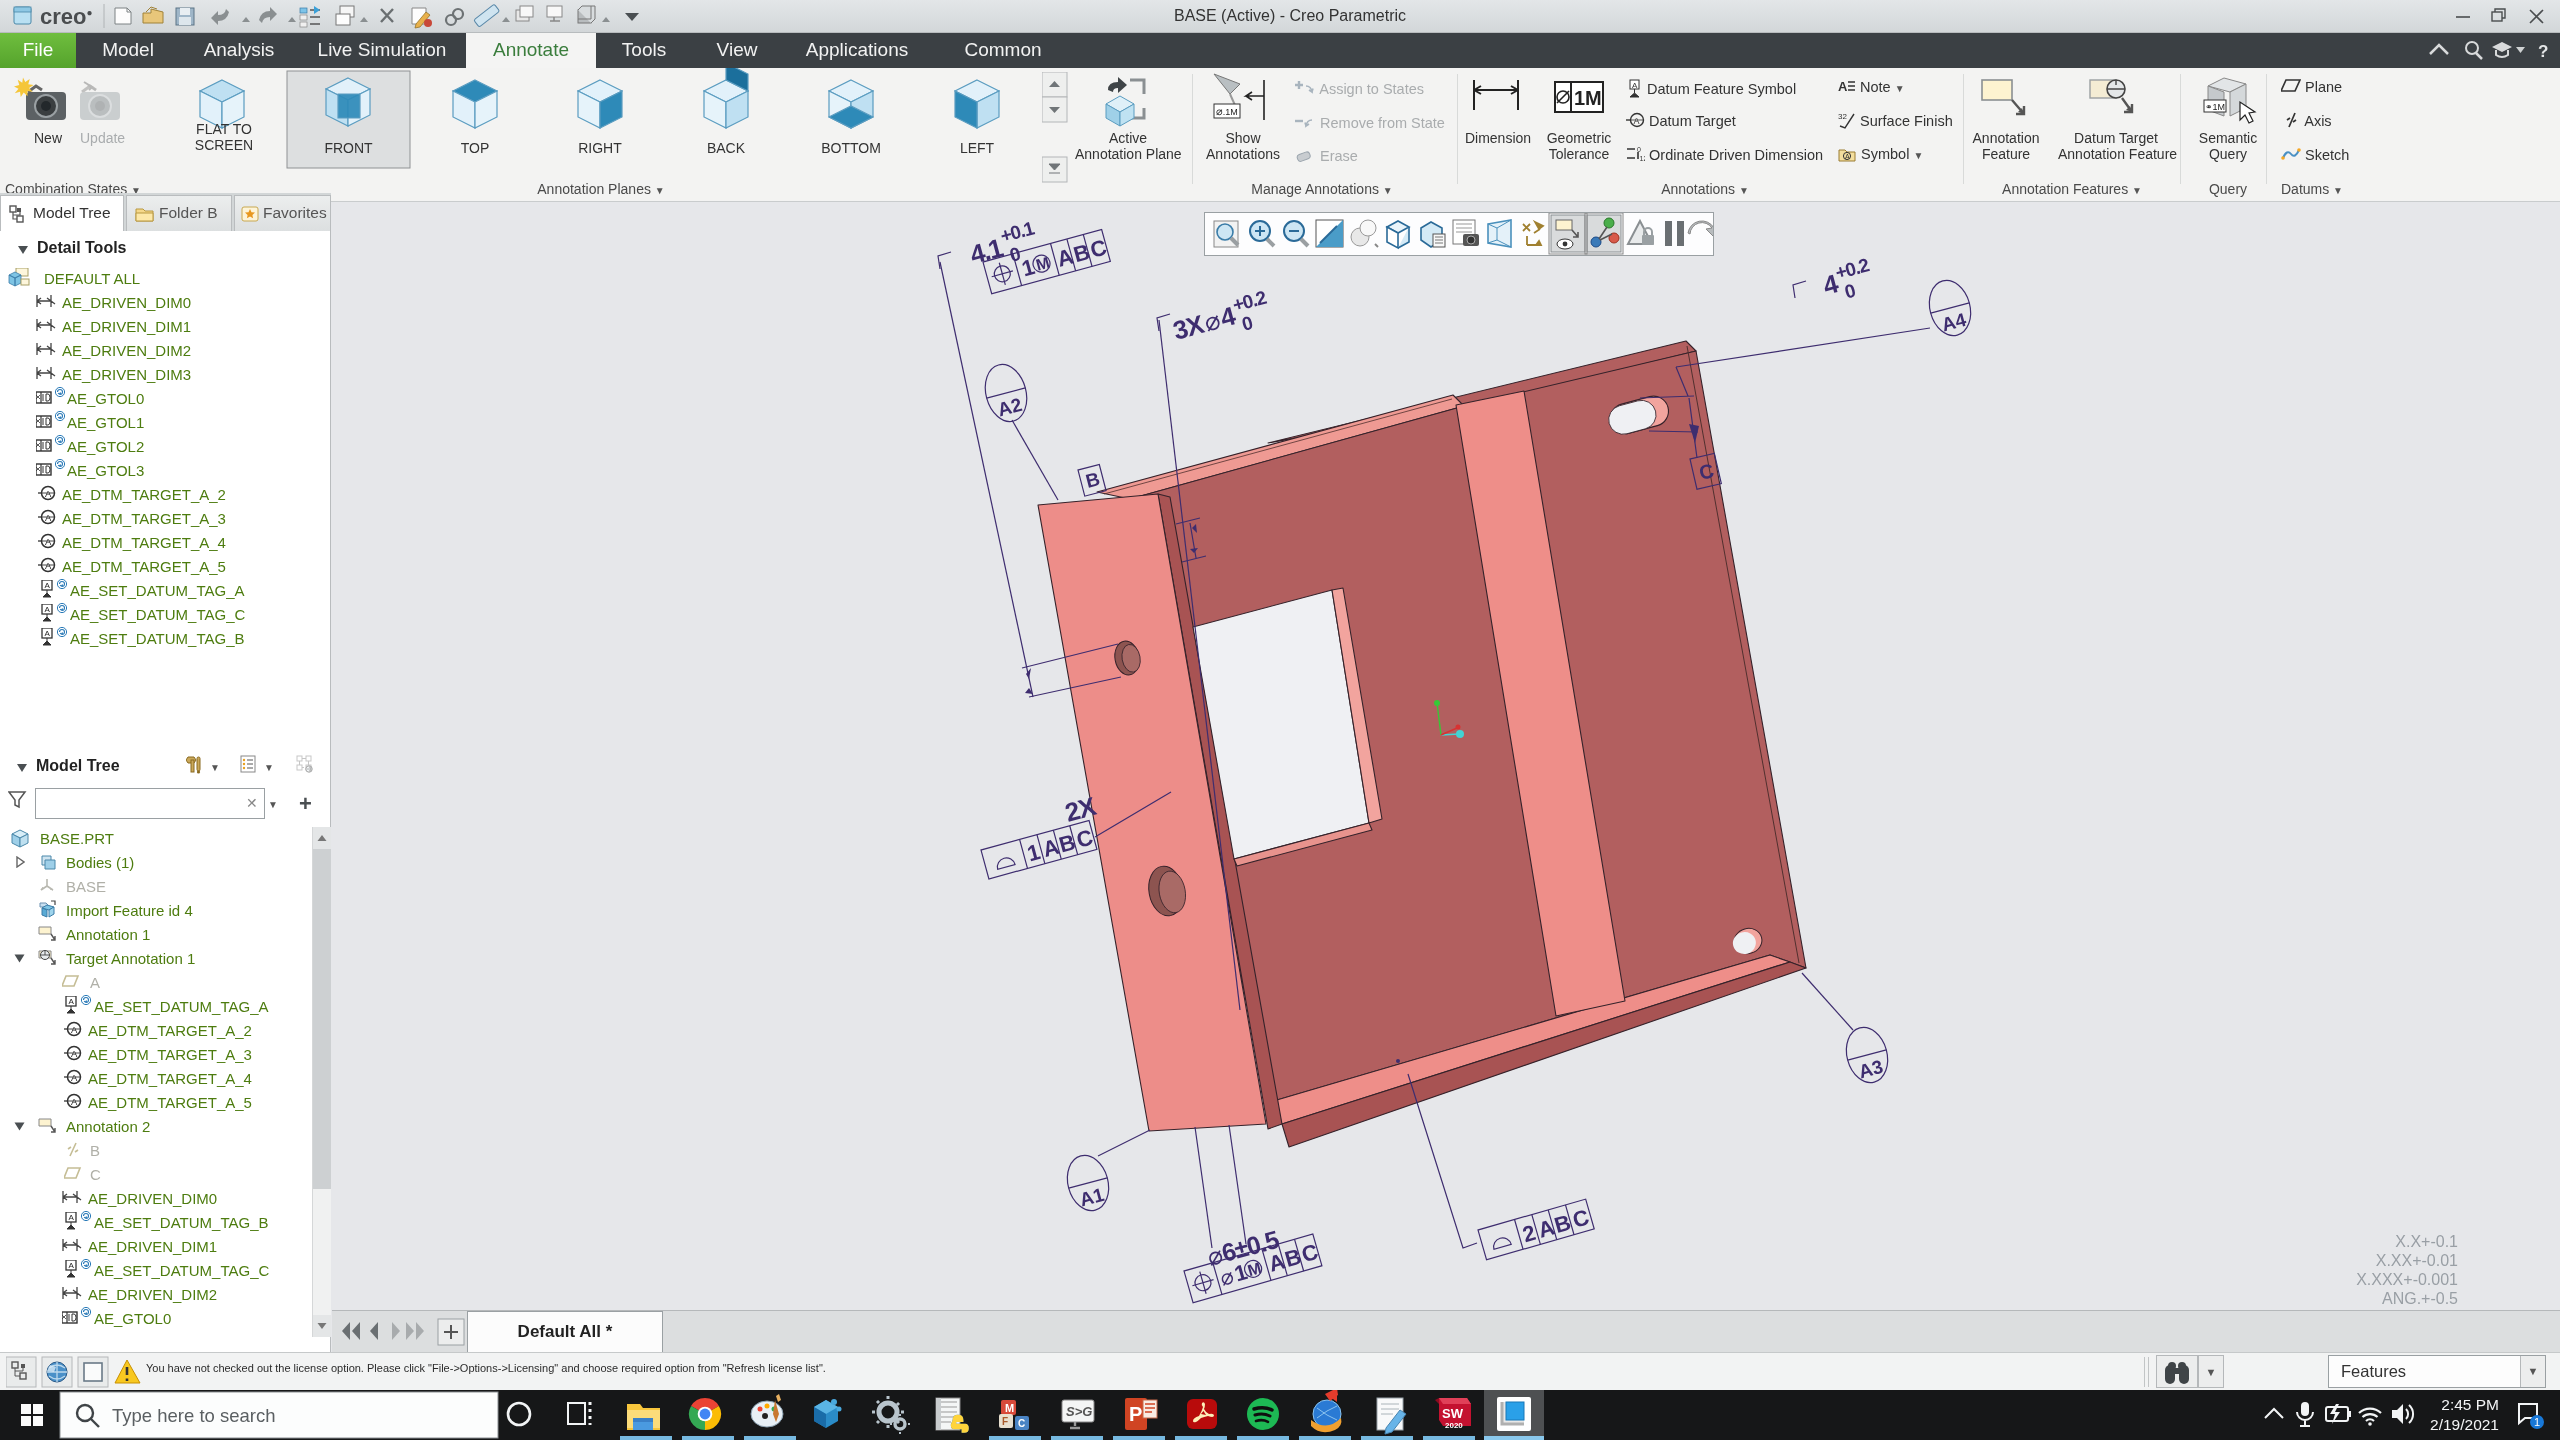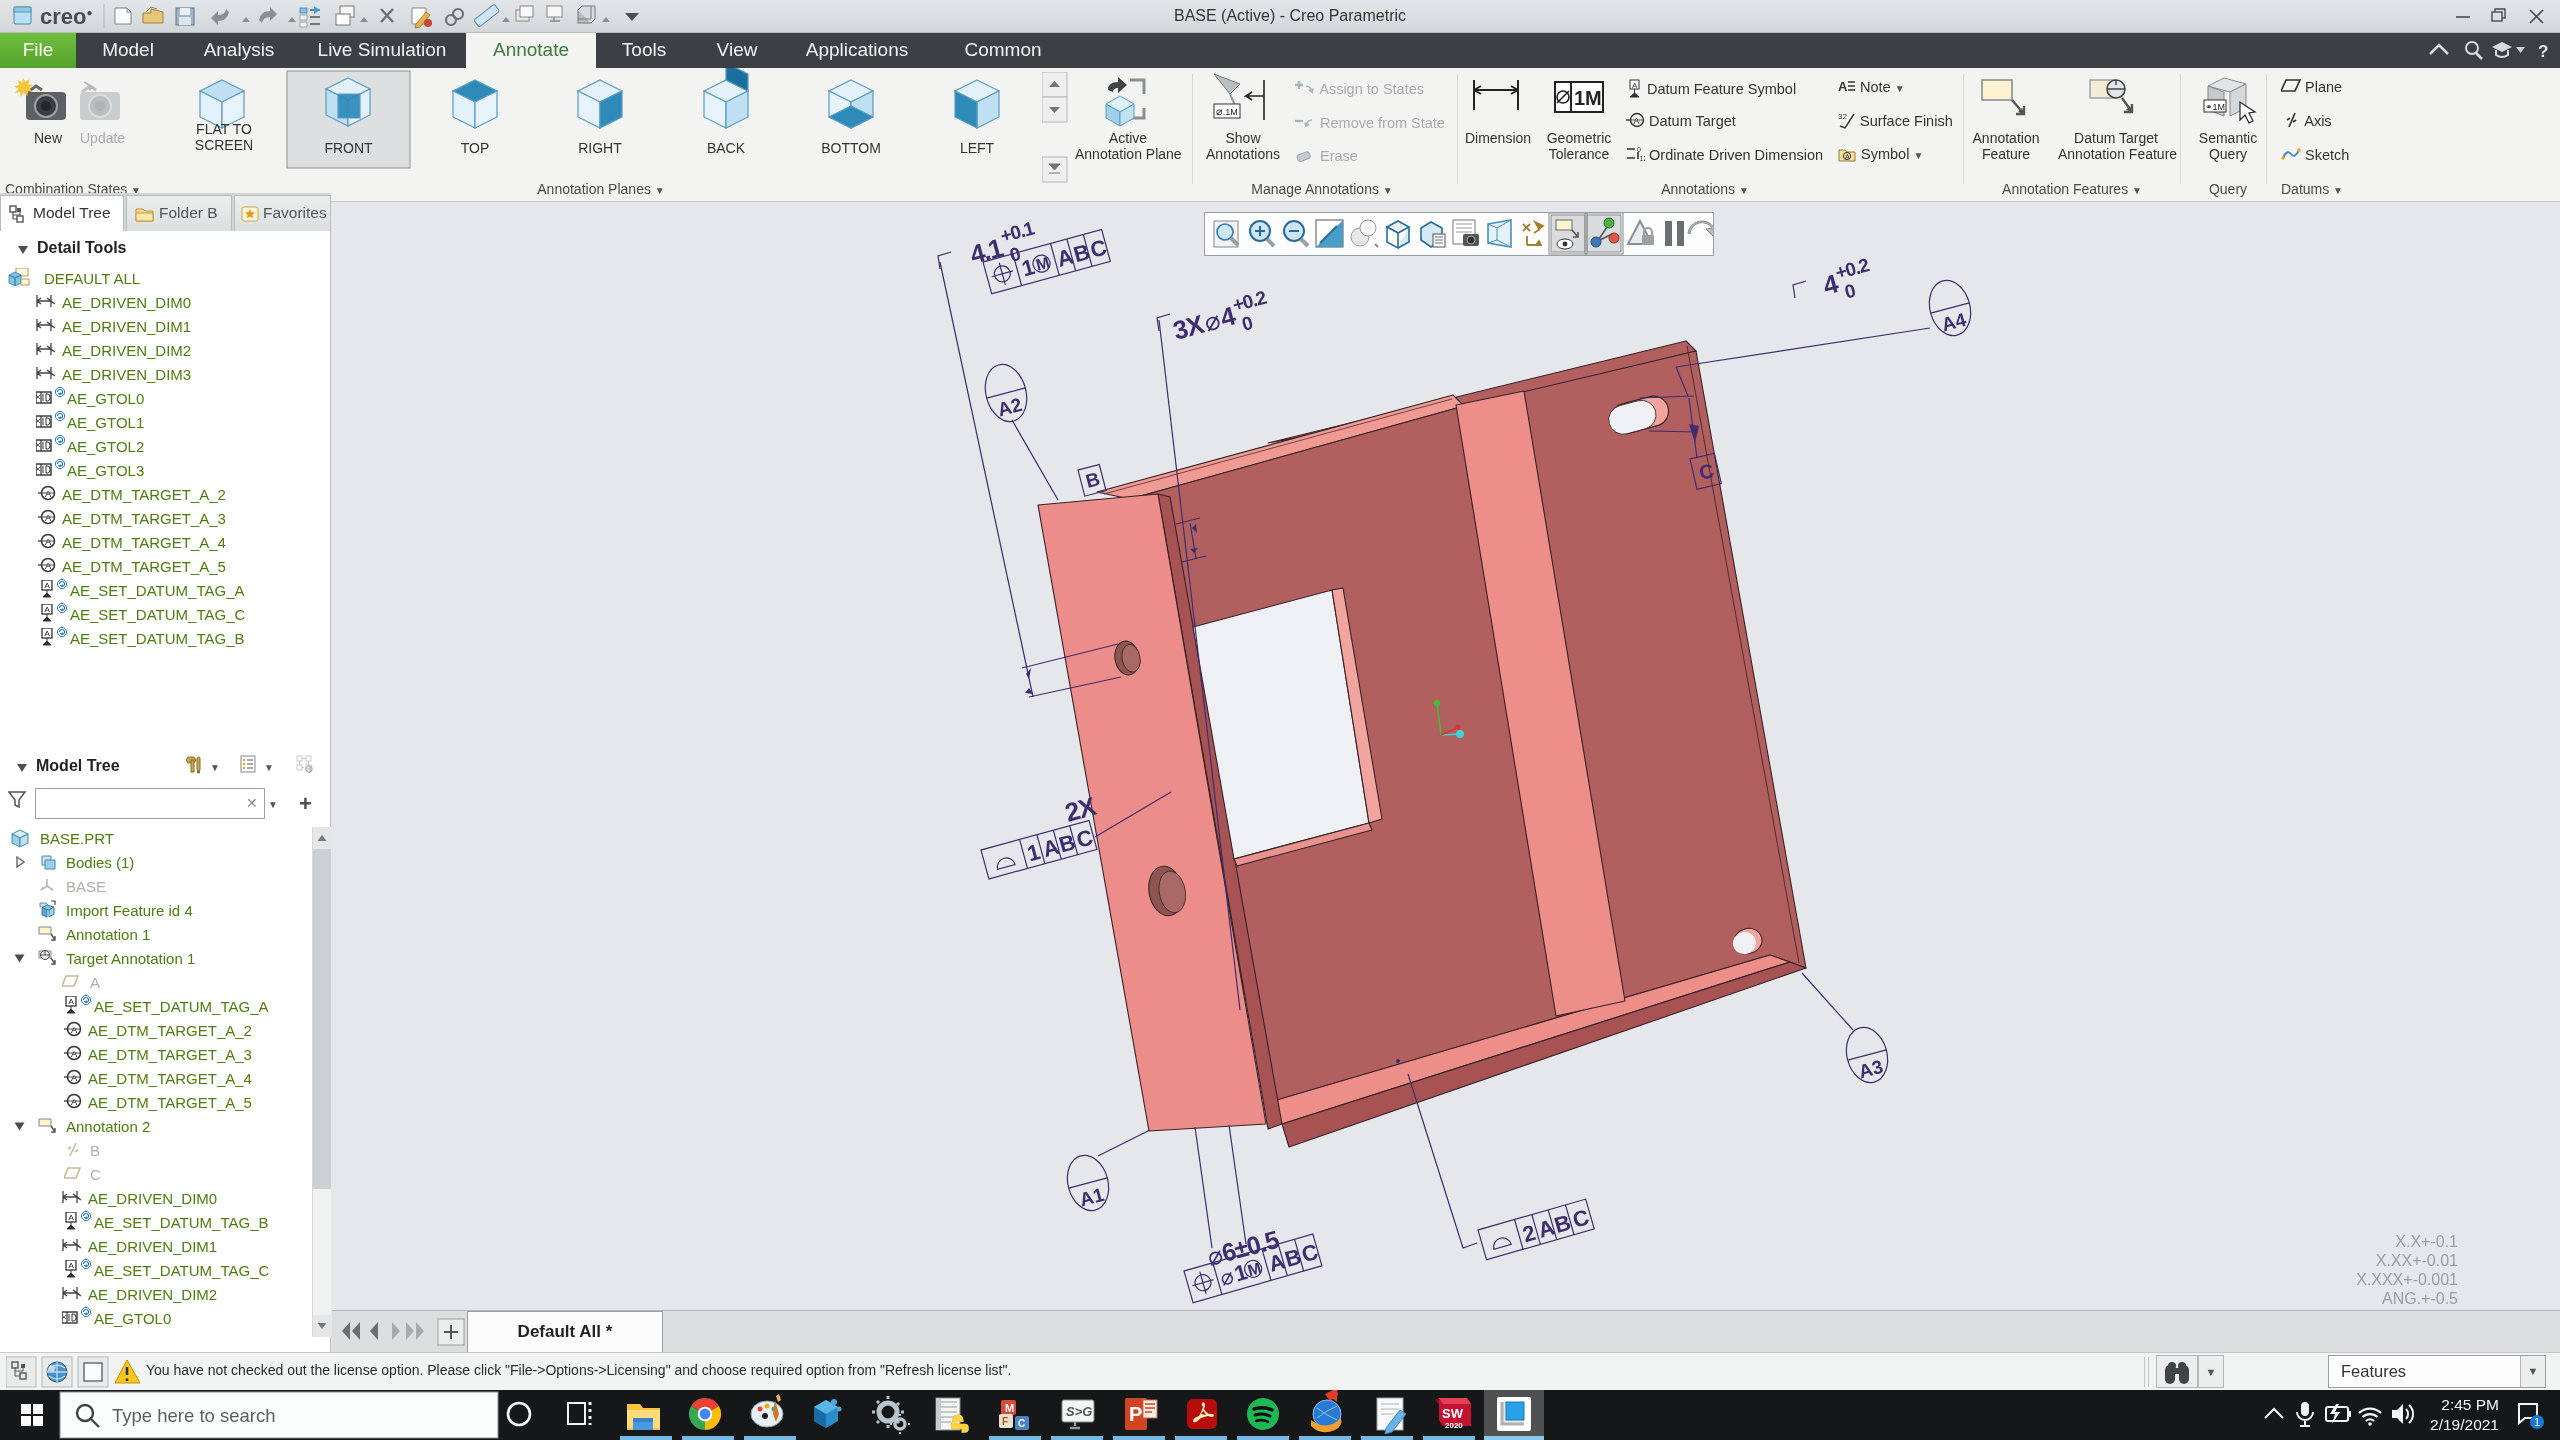--- a/index.html
+++ b/index.html
@@ -1006,21 +1006,21 @@
           <path d="M3 7 q8 -6 16 0 M3 15 q8 6 16 0 M11 1 v20 M1 11 h20" fill="none" stroke="#bcd8ec" stroke-width="1.3"></path>
           <path d="M4 4 l6 2 -2 5 -7 -1 z" fill="#d8eaf6" opacity="0.8"></path>
         </g>
       <rect x="72" y="2" width="30" height="30" fill="#e9ebeb" stroke="#b5b8ba"></rect>
       <rect x="78" y="8" width="18" height="18" fill="#fafbfb" stroke="#6a7a88" stroke-width="1.6"></rect>
     </svg>
     <svg width="30" height="28" style="position:absolute;left:114px;top:5px">
       <path d="M13 2 L26 25 H1 z" fill="#f8c820" stroke="#c89000"></path>
       <path d="M13 9 v8 M13 20.5 v2.5" stroke="#333" stroke-width="2.6" fill="none"></path>
     </svg>
-    <div class="abs" style="left:146px;top:9px;font-size:14px;color:#2b2b2b">You have not checked out the license option. Please click "File-&gt;Options-&gt;Licensing" and choose required option from "Refresh license list".</div>
+    <div class="abs" style="left:146px;top:9px;font-size:11px;color:#2b2b2b">You have not checked out the license option. Please click "File-&gt;Options-&gt;Licensing" and choose required option from "Refresh license list".</div>
     <div class="abs" style="left:2144px;top:4px;width:1px;height:30px;background:#c2c5c6"></div>
     <div class="abs" style="left:2148px;top:4px;width:1px;height:30px;background:#c2c5c6"></div>
     <div class="abs" style="left:2156px;top:2px;width:42px;height:33px;background:#eceded;border:1px solid #b5b8ba"></div>
     <svg width="30" height="24" style="position:absolute;left:2163px;top:7px">
       <g fill="#3f4447">
           <path d="M2 10 a5 5 0 0 1 10 0 v9 a5 5 0 0 1 -10 0 z"></path>
           <path d="M16 10 a5 5 0 0 1 10 0 v9 a5 5 0 0 1 -10 0 z"></path>
           <circle cx="9" cy="6" r="4"></circle>
           <circle cx="19" cy="6" r="4"></circle>
           <rect x="11" y="8" width="6" height="6"></rect>

